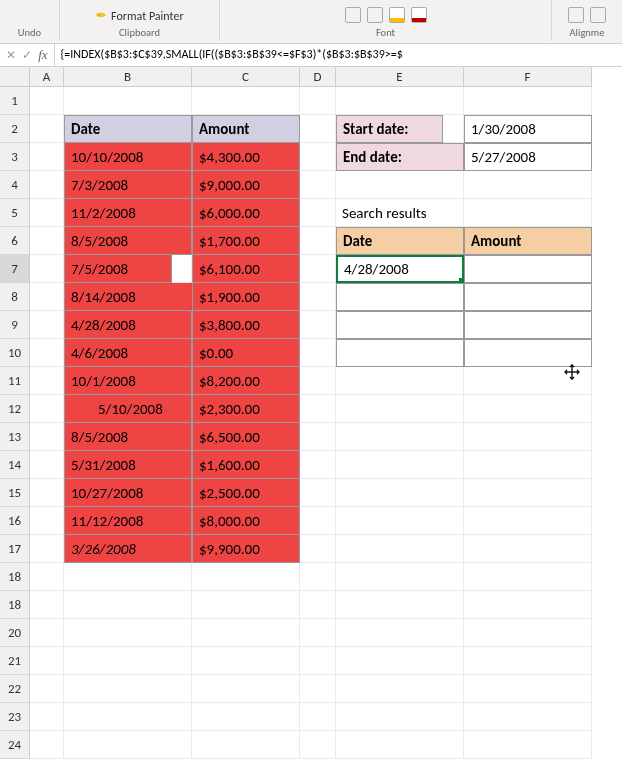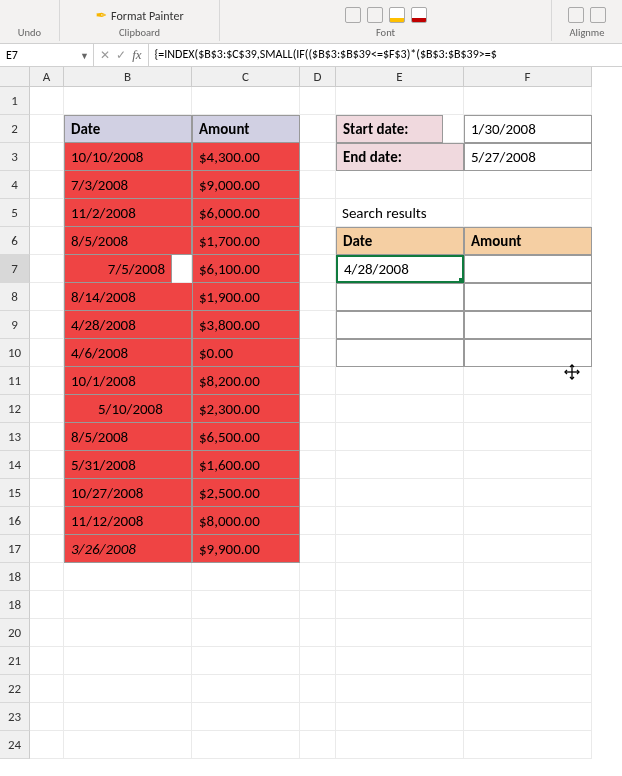--- a/index.html
+++ b/index.html
@@ -83,24 +83,20 @@
   <div class="ribbon-group align-group" style="border-right:none;">
     <div class="ribbon-icons-row">
       <span class="mini-icon"></span>
       <span class="mini-icon"></span>
     </div>
     <span class="group-label">Alignme</span>
   </div>
 </div>
 
 <div class="formula-bar">
-  <div class="name-box">
-    <span>E7</span>
-    <span class="dd">▼</span>
-  </div>
   <div class="fx-buttons">
     <span style="color:#999;">✕</span>
     <span style="color:#999;">✓</span>
     <span class="fx-label">fx</span>
   </div>
   <div class="formula-input">
     <span>{=INDEX($B$3:$C$39,SMALL(IF(($B$3:$B$39&lt;=$F$3)*($B$3:$B$39&gt;=$</span>
   </div>
 </div>
 
@@ -311,21 +307,21 @@
       </div>
       <div class="cell table-cell" style="left: 162px; top: 112px; width: 108px;">
         <span>$6,000.00</span>
       </div>
       <div class="cell table-cell" style="left: 34px; top: 140px; width: 128px;">
         <span>8/5/2008</span>
       </div>
       <div class="cell table-cell" style="left: 162px; top: 140px; width: 108px;">
         <span>$1,700.00</span>
       </div>
-      <div class="cell table-cell" style="left: 34px; top: 168px; width: 108px; justify-content: flex-end;">
+      <div class="cell table-cell" style="left: 34px; top: 168px; width: 108px;">
         <span>7/5/2008</span>
       </div>
       <div class="cell table-cell" style="left: 162px; top: 168px; width: 108px;">
         <span>$6,100.00</span>
       </div>
       <div class="cell table-cell" style="left: 34px; top: 196px; width: 144px;">
         <span>8/14/2008</span>
       </div>
       <div class="cell table-cell" style="left: 162px; top: 196px; width: 108px;">
         <span>$1,900.00</span>

